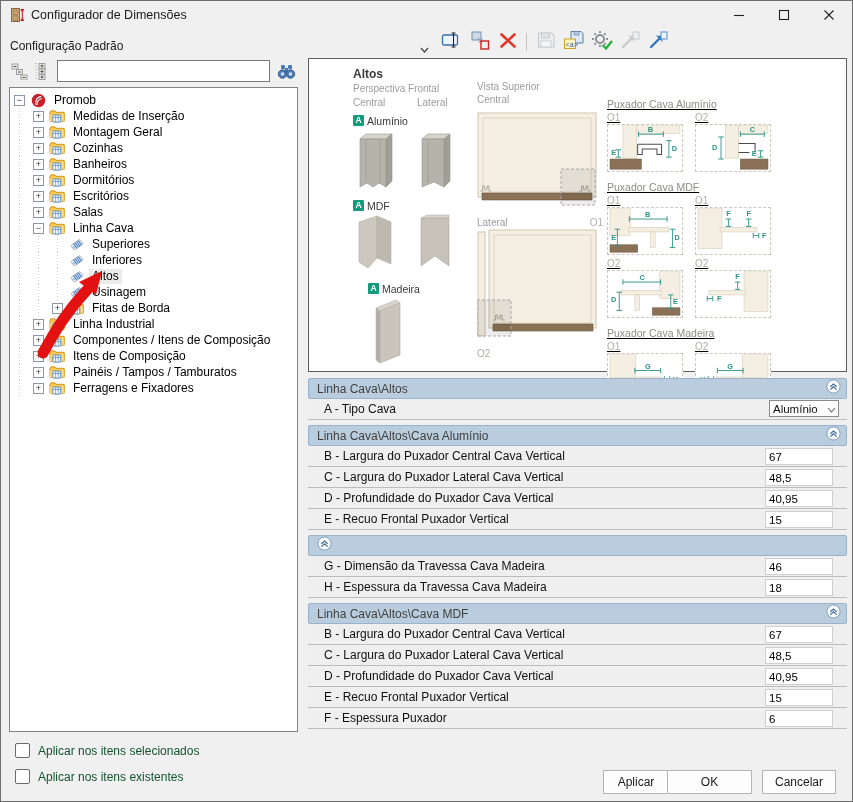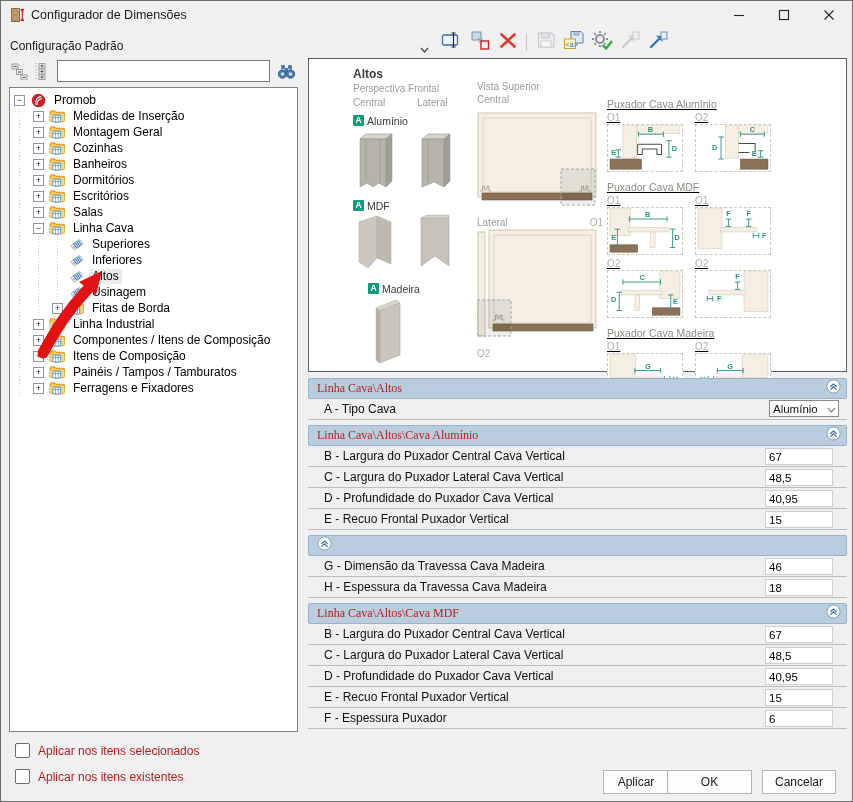--- a/index.html
+++ b/index.html
@@ -25,21 +25,21 @@
   .binoc{width:24px;height:22px;display:flex;align-items:center;justify-content:center;margin-left:4px;}
   .treebox{position:absolute;left:8px;top:86px;width:289px;height:645px;background:#fff;border:1px solid #828282;box-sizing:border-box;overflow:hidden;padding-top:4px;}
   .tree-row{display:flex;align-items:center;height:16px;font-size:12px;color:#000;white-space:nowrap;}
   .guide{width:19px;height:16px;flex:0 0 19px;background:repeating-linear-gradient(to bottom,#cdcdcd 0 1px,transparent 1px 3px) no-repeat center/1px 100%;}
   .eslot{width:19px;height:16px;flex:0 0 19px;display:flex;align-items:center;justify-content:center;}
   .exp{width:11px;height:11px;border:1px solid #8c98a5;background:#fff;font:9px/9px "Liberation Sans",sans-serif;text-align:center;color:#333;box-sizing:border-box;}
   .ticon{width:19px;flex:0 0 19px;display:flex;align-items:center;justify-content:center;margin-right:3px;}
   .tlabel{padding:0 3px;line-height:15px;}
   .tree-row.selected .tlabel{background:#ebebeb;}
   .arrow-overlay{position:absolute;left:0;top:0;width:853px;height:802px;pointer-events:none;z-index:5;}
-  .chk-row{position:absolute;left:14px;display:flex;align-items:center;gap:8px;font-size:12px;color:#b91c1c;}
+  .chk-row{position:absolute;left:14px;display:flex;align-items:center;gap:8px;font-size:12px;color:#14532d;}
   .chk-box{width:13px;height:13px;border:1px solid #6b6b6b;background:#fff;border-radius:2px;flex:0 0 13px;}
   
   .preview{position:absolute;left:307px;top:57px;width:539px;height:314px;background:#fff;border:1px solid #5f5f5f;box-sizing:border-box;}
   .pv-colA{position:absolute;left:44px;top:8px;width:128px;}
   .pv-colB{position:absolute;left:168px;top:8px;width:126px;}
   .pv-colC{position:absolute;left:298px;top:30px;width:170px;text-decoration:underline;}
   .pv-title{font-size:12px;font-weight:bold;color:#3c3c3c;}
   .pv-sub{font-size:10px;color:#9b9b9b;margin-top:2px;}
   .pv-cols{display:flex;font-size:10px;color:#9b9b9b;margin-top:3px;}
   .pv-cols span:first-child{width:64px;}
@@ -55,21 +55,21 @@
   .dg-box{width:76px;height:48px;border:1px dashed #cdc8bd;background:#fff;box-sizing:border-box;}
   .cr{fill:#f5efe3;stroke:#d9cfba;stroke-width:.7;}
   .wd{fill:#8b7156;stroke:#6a5740;stroke-width:.6;}
   .pf{stroke:#4c4c4c;fill:none;stroke-width:1.1;}
   .dm{stroke:#2d9384;stroke-width:1;fill:none;}
   text.dl{fill:#2d9384;font:bold 8px "Liberation Sans",sans-serif;text-anchor:middle;}
   
   .props{position:absolute;left:307px;top:377px;width:539px;}
   .psec{margin-bottom:5px;}
   .phead{height:21px;background:#b9cdde;border:1px solid #9ab3cb;border-radius:2px;display:flex;align-items:center;padding:0 5px 0 8px;box-sizing:border-box;}
-  .ptitle{flex:1;font-size:12px;color:#b91c1c;font-family:Liberation Serif, serif;}
+  .ptitle{flex:1;font-size:12px;color:#404040;}
   .pcollapse{display:flex;}
   .prow{height:20px;background:#efefef;border-bottom:1px solid #bcbcbc;display:flex;align-items:center;padding-left:16px;position:relative;font-size:12px;color:#101010;}
   .pinput{position:absolute;right:14px;top:2px;width:60px;height:15px;border:1px solid #cfcfcf;background:#fff;font:11.5px "Liberation Sans",sans-serif;padding:0 3px;}
   .pselect{position:absolute;right:8px;top:1px;width:70px;height:17px;background:#fff;border:1px solid #8a8a8a;display:flex;align-items:center;justify-content:space-between;font-size:11.5px;padding:0 2px 0 3px;box-sizing:border-box;}
   
   .fbtn{position:absolute;top:769px;height:24px;background:#fdfdfd;border:1px solid #b4b4b4;border-radius:0;font:12px "Liberation Sans",sans-serif;color:#1a1a1a;display:flex;align-items:center;justify-content:center;box-sizing:border-box;}
 </style>
 </head>
 <body>
 

